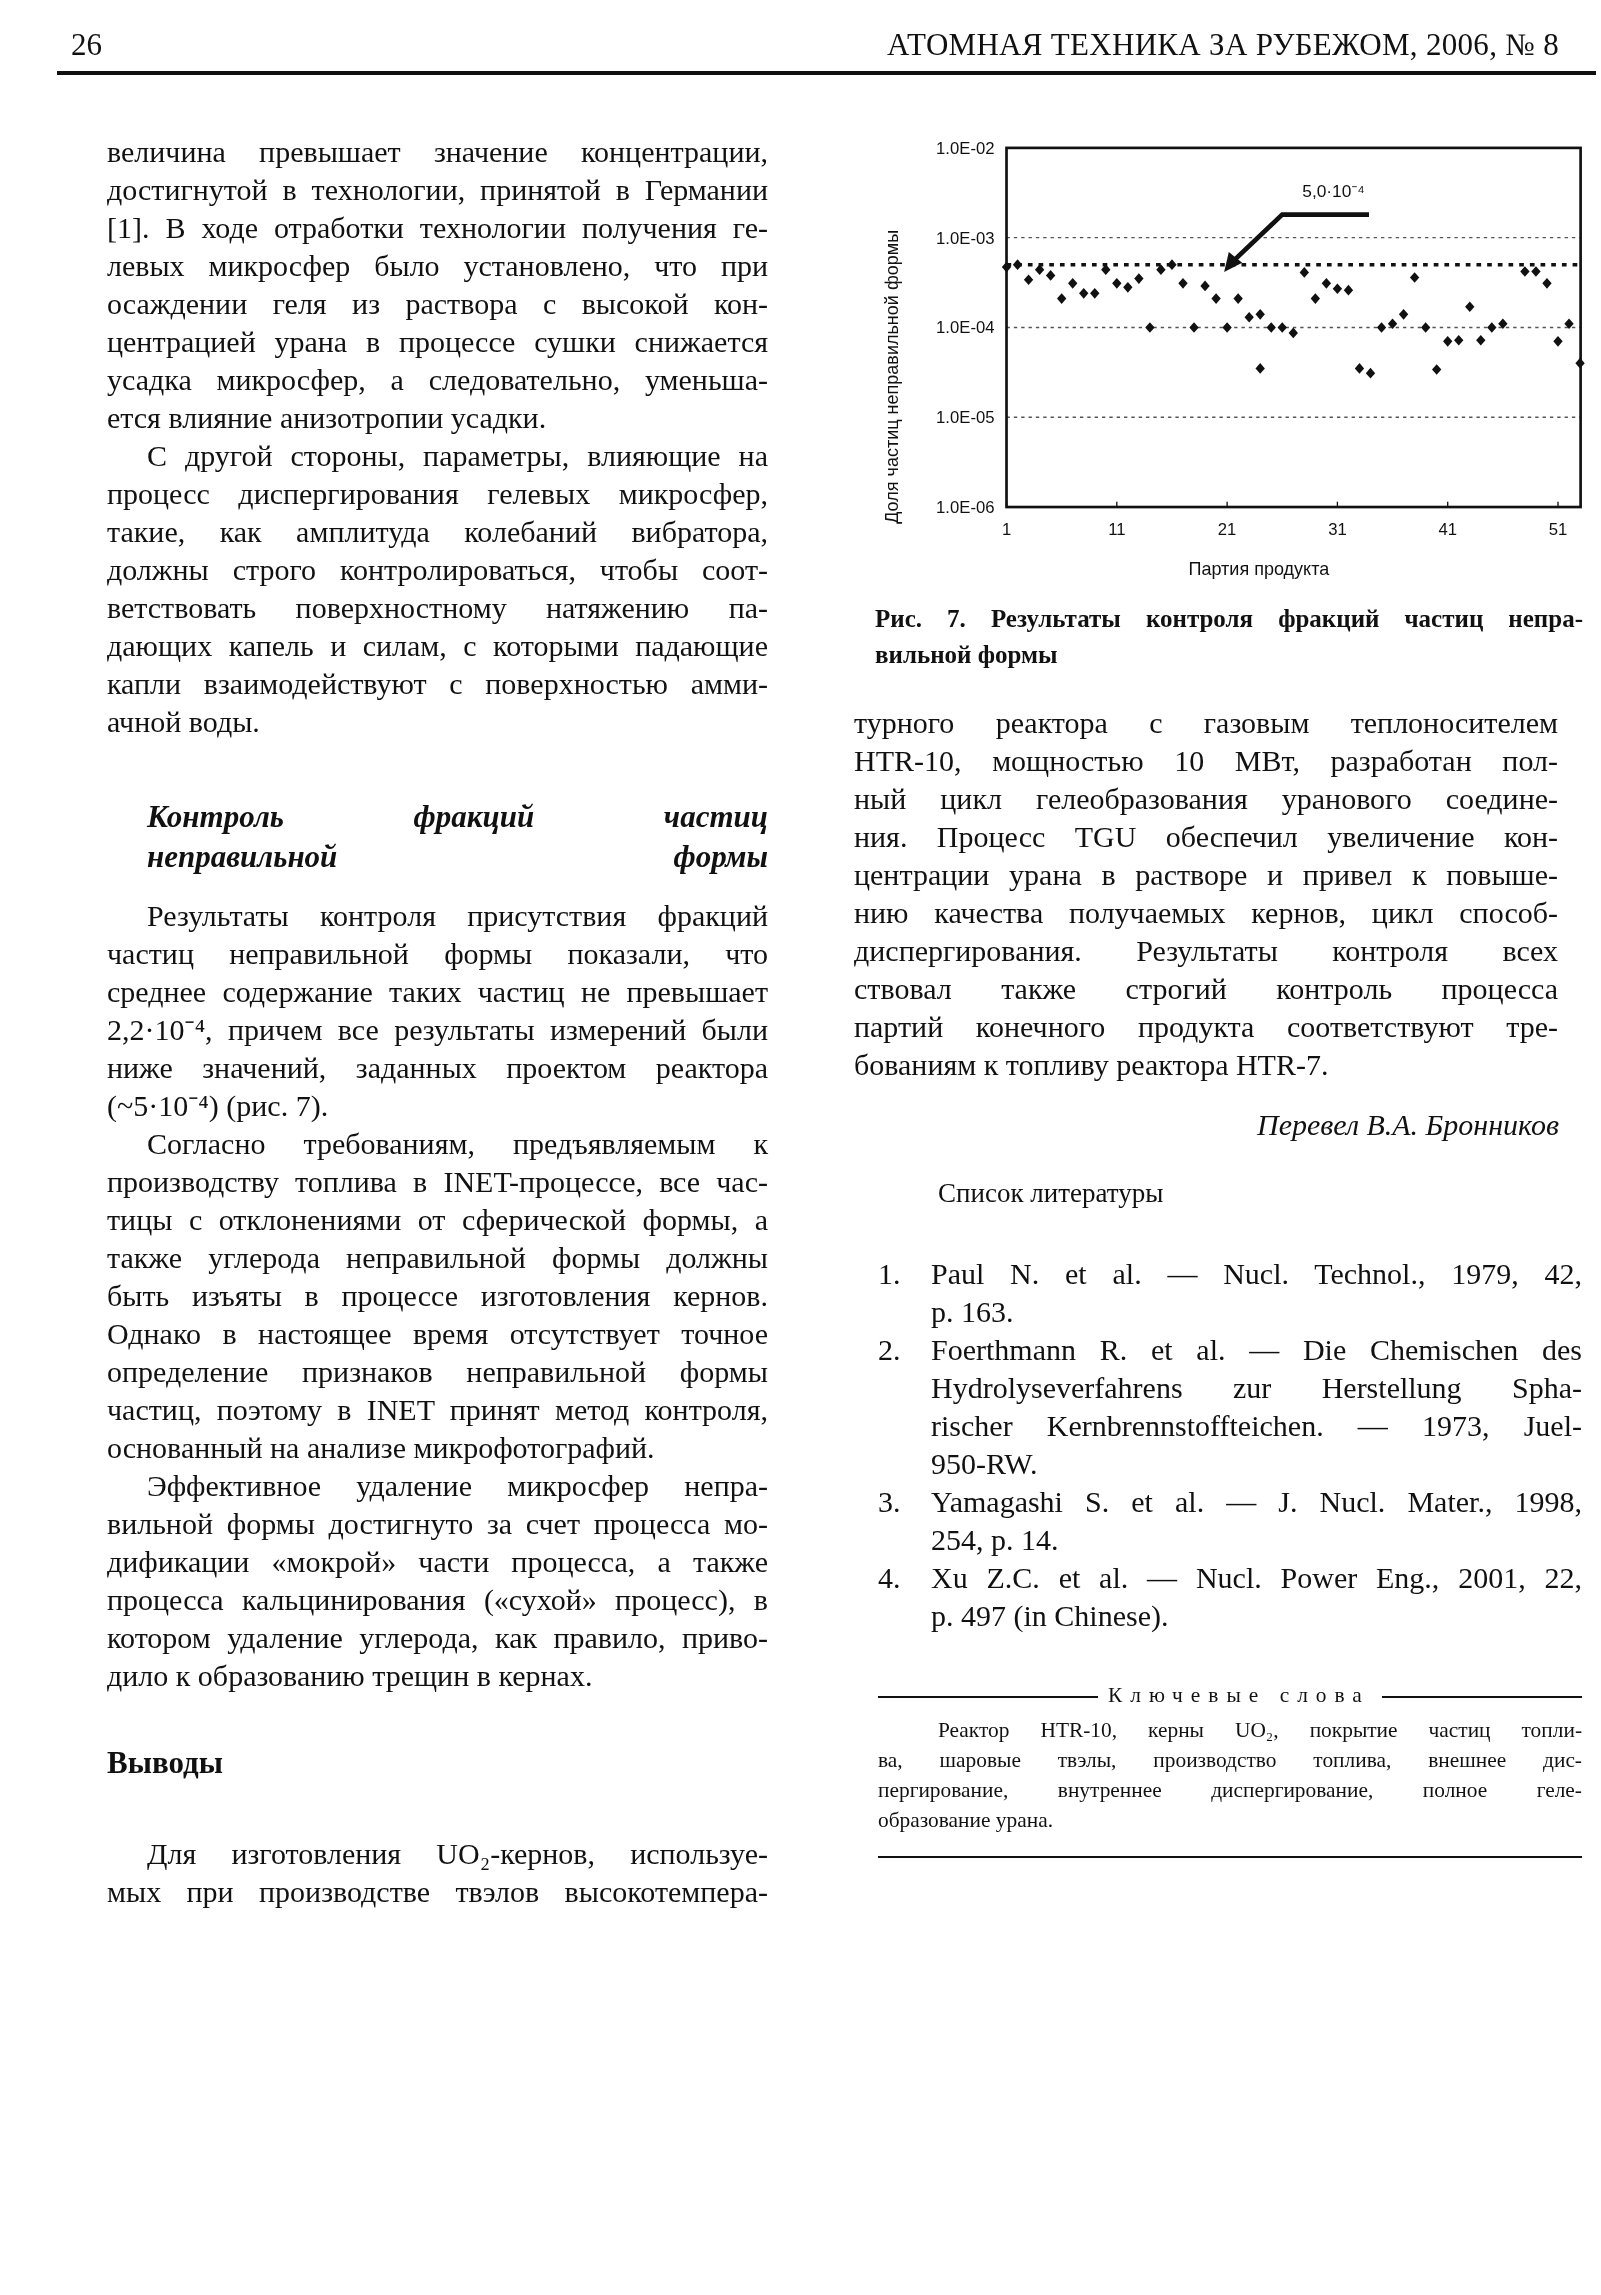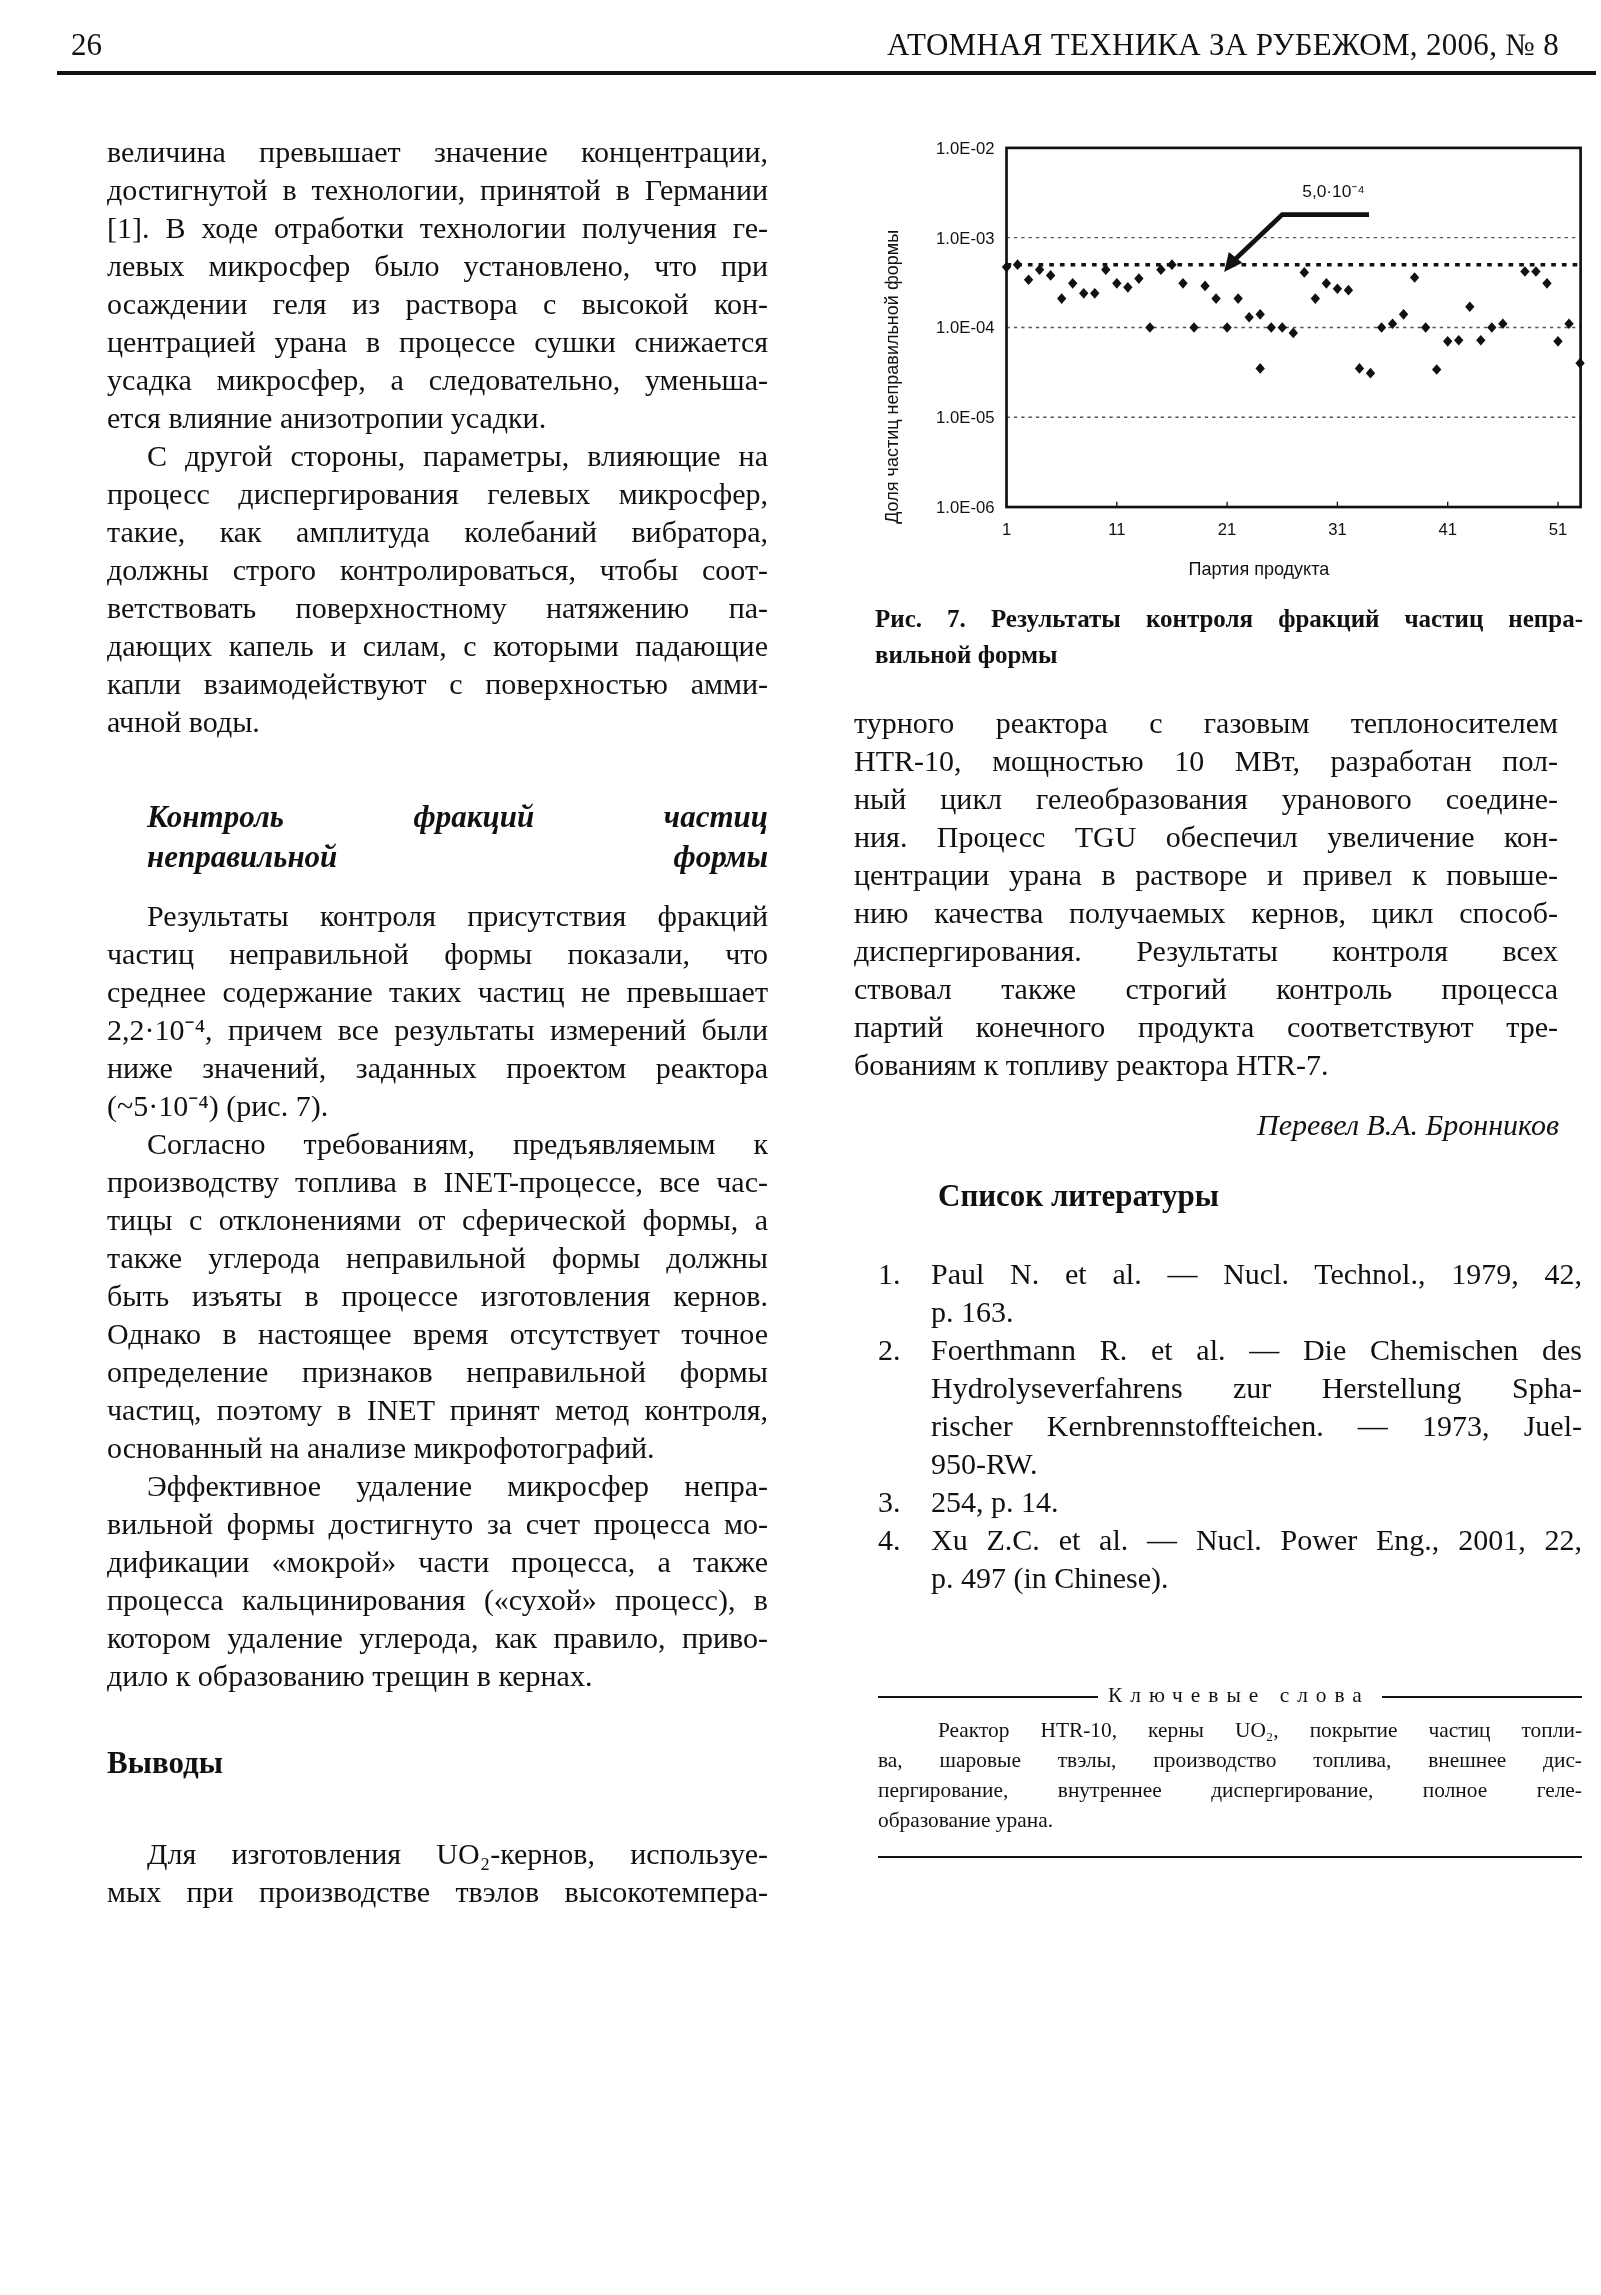--- a/index.html
+++ b/index.html
@@ -18,21 +18,21 @@
   .sec-it { font-style:italic; font-weight:bold; font-size:31px; line-height:40px; padding-left:40px; }
   .sec-b { font-weight:bold; font-size:31px; }
 
   .chart { left:841px; top:113px; width:761px; height:481px; }
   .chart svg text { font-family:"Liberation Sans", sans-serif; }
   .caption { left:851px; top:601px; width:708px; font-family:"Liberation Serif", serif; font-weight:bold; font-size:25px; line-height:36px; text-align:justify; }
   .caption .line { display:block; white-space:nowrap; text-align:justify; text-align-last:justify; }
   .caption .line.last { text-align-last:left; }
 
   .translator { right:43px; top:1108px; font-style:italic; font-size:30px; }
-  .refs-title { left:914px; top:1178px; font-weight:bold; font-size:31px; }
+  .refs-title { left:914px; top:1178px; font-weight:normal; font-size:27px; }
   .refs { left:854px; top:1255px; width:704px; font-size:30px; line-height:38px; }
   .ref { position:relative; padding-left:53px; }
   .ref .num { position:absolute; left:0; top:0; }
   .ref .line { display:block; white-space:nowrap; text-align:justify; text-align-last:justify; }
   .ref .line.last { text-align-last:left; }
 
   .kw-head { left:854px; top:1683px; width:704px; height:27px; font-size:21.4px; }
   .kw-head .rule-l, .kw-head .rule-r { position:absolute; top:13.3px; height:1.3px; background:#111; }
   .kw-head .rule-l { left:0; width:220px; }
   .kw-head .rule-r { right:0; width:200px; }
@@ -240,20 +240,21 @@
     </div>
     <div class="ref">
       <span class="num">2.</span>
       <span class="line">Foerthmann R. et al. — Die Chemischen des</span>
       <span class="line">Hydrolyseverfahrens zur Herstellung Spha-</span>
       <span class="line">rischer Kernbrennstoffteichen. — 1973, Juel-</span>
       <span class="line last">950-RW.</span>
     </div>
     <div class="ref">
       <span class="num">3.</span>
+      <span class="line">Yamagashi S. et al. — J. Nucl. Mater., 1998,</span>
       <span class="line last">254, p. 14.</span>
     </div>
     <div class="ref">
       <span class="num">4.</span>
       <span class="line">Xu Z.C. et al. — Nucl. Power Eng., 2001, 22,</span>
       <span class="line last">p. 497 (in Chinese).</span>
     </div>
   </div>
 
 <div class="abs kw-head">

